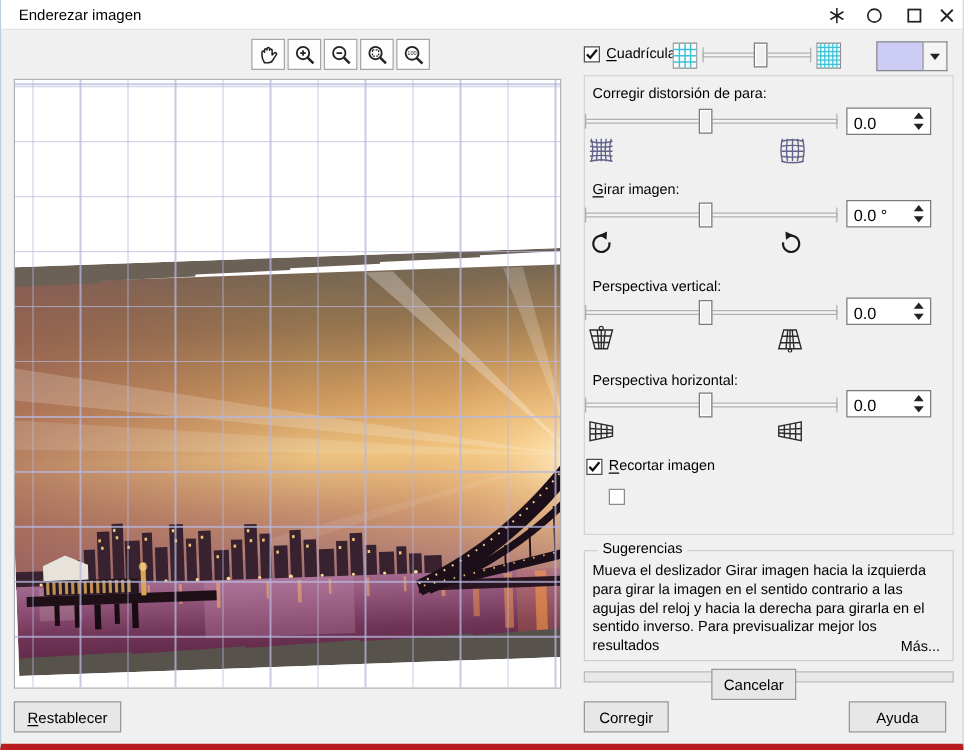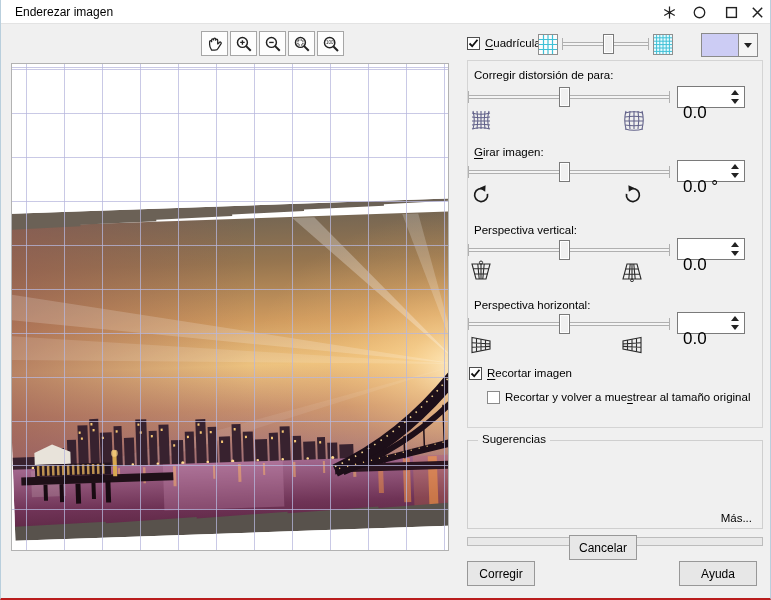--- a/index.html
+++ b/index.html
@@ -1,19 +1,19 @@
 <!DOCTYPE html>
 <html><head>
 <meta charset="utf-8">
 <style>
   * { margin:0; padding:0; box-sizing:border-box; }
   html,body { width:771px; height:600px; overflow:hidden; }
   body { font-family:"Liberation Sans", sans-serif; font-size:11.5px; color:#000; }
   .dialog { position:relative; width:771px; height:600px; background:#f0f0f0;
-            border-left:1px solid #b9cfdd; border-right:1px solid #b9cfdd; border-bottom:2px solid #b91c1c; }
+            border-left:1px solid #b9cfdd; border-right:1px solid #b9cfdd; border-bottom:5px solid #b91c1c; }
   
   .titlebar { position:absolute; left:0; top:0; width:100%; height:24px; background:#ffffff; border-bottom:1px solid #e3e3e3; }
   .title { position:absolute; left:14px; top:5px; font-size:12px; }
   .tb-ico { position:absolute; top:4px; width:17px; height:17px; display:flex; align-items:center; justify-content:center; cursor:default; }
   
   .toolbtn { position:absolute; top:31px; width:27px; height:25px; background:#fdfdfd; border:1px solid #a6a6a6;
              display:flex; align-items:center; justify-content:center; }
   
   .preview { position:absolute; left:10px; top:63px; width:438px; height:488px; background:#ffffff;
              border:1px solid #b2b2b2; overflow:hidden; }
@@ -28,21 +28,21 @@
   .frame { position:absolute; border:1px solid #d4d4d4; }
   .lbl { position:absolute; white-space:nowrap; }
   .accel { text-decoration:underline; text-underline-offset:2px; }
   .slider { position:absolute; height:22px; }
   .slider .track { position:absolute; left:0; right:0; top:9px; height:4px; background:#f4f4f4;
                    border:1px solid #b0b0b0; }
   .slider .tick { position:absolute; top:5px; width:1px; height:12px; background:#b0b0b0; }
   .slider .thumb { position:absolute; top:1px; width:11px; height:20px; background:#f0f0f0;
                    border:1px solid #7a7a7a; box-shadow:inset 0 0 0 1px #fff; }
   .spin { position:absolute; width:68px; height:22px; background:#fff; border:1px solid #7a7a7a; }
-  .spin .val { position:absolute; left:5px; top:4px; font-size:17px;margin-top:12px; }
+  .spin .val { position:absolute; left:5px; top:4px; font-size:13px; }
   .spin .arrows { position:absolute; right:1px; top:1px; width:16px; height:18px; }
   .spin .arr { position:absolute; right:0; width:16px; height:9px; display:flex; align-items:center; justify-content:center; }
   .tri-up { width:0; height:0; border-left:4px solid transparent; border-right:4px solid transparent; border-bottom:5px solid #222; }
   .tri-dn { width:0; height:0; border-left:4px solid transparent; border-right:4px solid transparent; border-top:5px solid #222; }
   .cb { position:absolute; width:13px; height:13px; background:#fff; border:1px solid #4d4d4d; }
   .icon-abs { position:absolute; }
   .btn { position:absolute; height:25px; background:#e7e7e7; border:1px solid #989898;
          display:flex; align-items:center; justify-content:center; font-size:12px; cursor:default; }
   .tipsbox { position:absolute; left:466px; top:440px; width:296px; height:89px; border:1px solid #cfcfcf; }
   .tipstitle { position:absolute; left:10px; top:-8px; background:#f0f0f0; padding:0 4px;text-align:right; }
@@ -475,29 +475,32 @@
       </svg>
   </span>
 
   <div class="cb" style="left:468px; top:367px">
     <svg width="11" height="11" viewBox="0 0 11 11">
         <polyline points="1.5,5.5 4.2,8.2 9.5,1.8" fill="none" stroke="#111" stroke-width="1.8"></polyline>
       </svg>
   </div>
   <span class="lbl" style="left:486px; top:367px"><span class="accel">R</span><span>ecortar imagen</span></span>
   <div class="cb" style="left:486px; top:391px; border-color:#8a8a8a"></div>
-  <span class="lbl" style="left:504px; top:391px"><span>Recortar y volver a mue</span><span class="accel">s</span><span>trear al tamaño original</span></span>
 
   <div class="tipsbox">
     <span class="tipstitle">Sugerencias</span>
+    <div class="tipstext">Mueva el deslizador Girar imagen hacia la izquierda para girar la imagen en el sentido contrario a las agujas del reloj y hacia la derecha para girarla en el sentido inverso. Para previsualizar mejor los resultados</div>
     <span class="more">Más...</span>
   </div>
 
   <div class="progress"></div>
 
+  <button class="btn" style="left:10px; top:561px; width:86px">
+      <span><span class="accel">R</span><span>establecer</span></span>
+    </button>
   <button class="btn" style="left:466px; top:561px; width:68px">
       <span>Corregir</span>
     </button>
   <button class="btn" style="left:568px; top:535px; width:68px">
       <span>Cancelar</span>
     </button>
   <button class="btn" style="left:678px; top:561px; width:78px">
       <span>Ayuda</span>
     </button>
 

